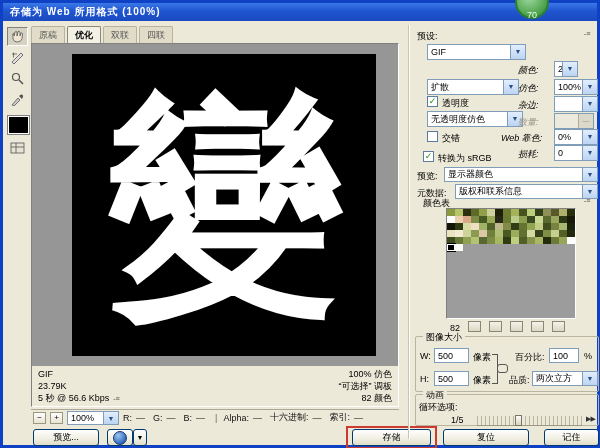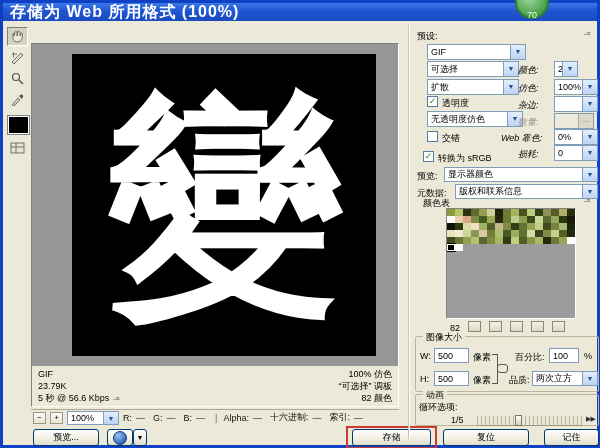--- a/index.html
+++ b/index.html
@@ -1,21 +1,21 @@
 <!DOCTYPE html>
 <html><head>
 <meta charset="utf-8">
 <style>
   html,body{margin:0;padding:0;}
   body{width:600px;height:448px;position:relative;overflow:hidden;
        font-family:"Liberation Sans","DejaVu Sans",sans-serif;background:#ece9d8;}
   .win{position:absolute;inset:0;border:3px solid #0f41c4;box-sizing:border-box;background:#ece9d8;}
   .titlebar{position:absolute;left:0;top:0;right:0;height:18px;
     background:linear-gradient(#3b78e8,#1f55d0 45%,#1a4ac0);color:#fff;
-    font-size:16px;font-weight:bold;line-height:18px;padding-left:7px;letter-spacing:1px;}
+    font-size:10px;font-weight:bold;line-height:18px;padding-left:7px;letter-spacing:1px;}
   .badge{position:absolute;left:512px;top:-18px;width:34px;height:34px;border-radius:50%;
     background:radial-gradient(circle at 40% 35%,#9fd89f,#49a049 70%,#2e7d32);
     border:2px solid #2e7d32;box-sizing:border-box;color:#eaffea;font-size:9px;text-align:center;
     line-height:56px;z-index:50;}
   
   .tool{position:absolute;left:4px;width:21px;height:19px;background:#ece9d8;
     border:1px solid #ece9d8;box-sizing:border-box;}
   .tool.pressed{background:#d6d2c2;border-color:#808080 #fff #fff #808080;border-style:solid;border-width:1px;}
   .tool svg{display:block;margin:2px auto;}
   .swatchbox{position:absolute;left:5px;width:19px;height:16px;background:#000;
@@ -128,20 +128,26 @@
       </svg>
   </div>
   <div class="swatchbox" style="top:113px"></div>
   <div class="tool" style="top:136px;height:17px">
     <svg width="15" height="12" viewBox="0 0 15 12">
         <rect x="1" y="1" width="13" height="10" fill="#e8e4d4" stroke="#555" stroke-width="0.8"></rect>
         <path d="M1 5 h13 M6 1 v10" stroke="#555" stroke-width="0.8"></path>
       </svg>
   </div>
 
+  <div class="tabs">
+    <div class="tab"><span>原稿</span></div>
+    <div class="tab active"><span>优化</span></div>
+    <div class="tab"><span>双联</span></div>
+    <div class="tab"><span>四联</span></div>
+  </div>
 
   <div class="frame">
     <div class="canvas-area">
       <div class="black-canvas">
         <div class="glyph">變</div>
       </div>
     </div>
     <div class="status">
       <div>
         <div>GIF</div>
@@ -192,24 +198,20 @@
   <div class="vline"></div>
 
   <span class="lbl" style="left:414px;top:27px">预设:</span>
   <span class="mini-menu" style="position:absolute;left:577px;top:27px">-≡</span>
 
   <span class="combo" style="left:424px;top:41px;width:99px">
     <span class="val">GIF</span>
     <span class="dd">▼</span>
     </span>
 
-  <span class="combo" style="left:424px;top:58px;width:92px">
-    <span class="val">可选择</span>
-    <span class="dd">▼</span>
-    </span>
   <span class="lbl r" style="left:515px;top:61px;width:33px">颜色:</span>
   <span class="combo" style="left:551px;top:58px;width:24px">
     <span class="val">256</span>
     <span class="dd">▼</span>
     </span>
 
   <span class="combo" style="left:424px;top:76px;width:92px">
     <span class="val">扩散</span>
     <span class="dd">▼</span>
     </span>

